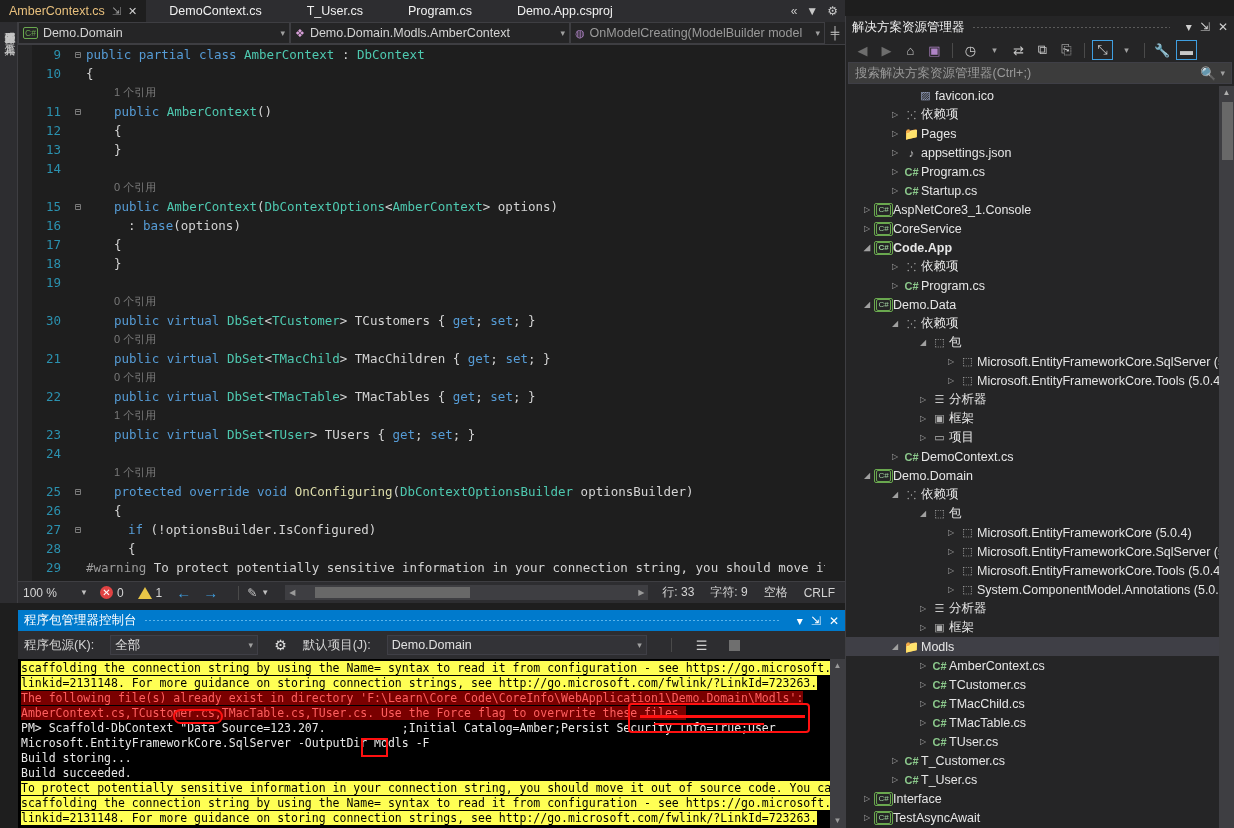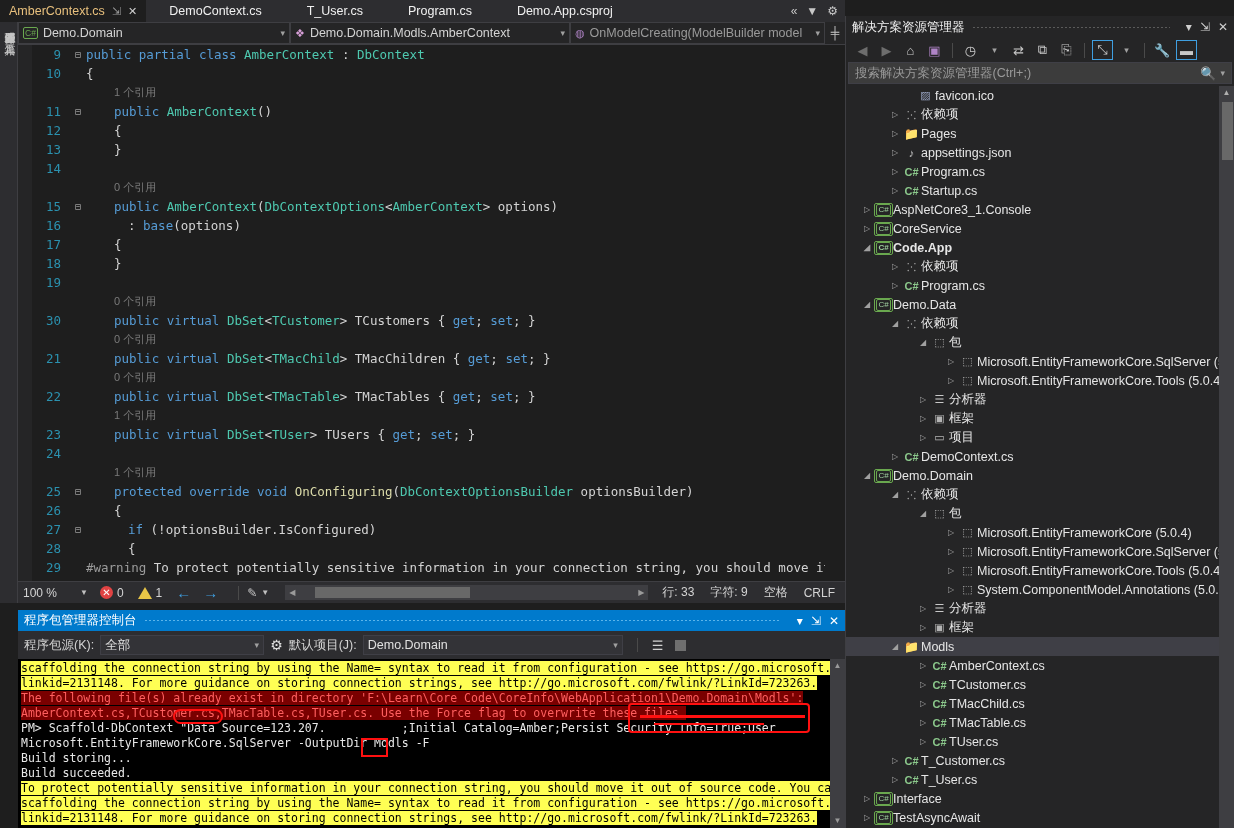--- a/index.html
+++ b/index.html
@@ -115,28 +115,28 @@
   .pmc { position:absolute; left:18px; top:610px; width:827px; height:218px; background:#1e1e1e; }
   .pmc-title {
     height:21px; background:#007acc; display:flex; align-items:center;
     color:#fff; font-size:12.5px; padding:0 6px;
   }
   .pmc-title .dotted { flex:1; margin:0 8px; height:1px;
     background:repeating-linear-gradient(to right,#5bb4ea 0 2px, transparent 2px 4px); }
   .pmc-title .ic { margin-left:8px; font-size:12px; cursor:pointer; }
   .pmc-toolbar {
     height:28px; background:#2d2d30; display:flex; align-items:center;
-    padding:0 6px; gap:6px; font-size:12.5px; color:#d4d4d4;
+    padding:0 6px; gap:16px; font-size:12.5px; color:#d4d4d4;
   }
   .combo {
     height:20px; background:#333337; border:1px solid #3f3f46;
     display:flex; align-items:center; padding:0 4px; color:#e0e0e0; font-size:12.5px; cursor:pointer;
   }
   .combo .arw { margin-left:auto; padding-left:8px; color:#a0a0a0; font-size:9px; }
-  .c1 { width:164px; }
+  .c1 { width:148px; }
   .c2 { width:260px; }
   .gear { color:#e0e0e0; font-size:14px; cursor:pointer; }
   .pmc-body {
     position:absolute; left:0; top:49px; right:0; bottom:0;
     background:#000; overflow:hidden; padding:2px 3px 0 3px;
   }
   .cons-line {
     font-family:"DejaVu Sans Mono", monospace; font-size:11.5px; line-height:15px;
     white-space:pre; color:#e8e8e8;
   }

